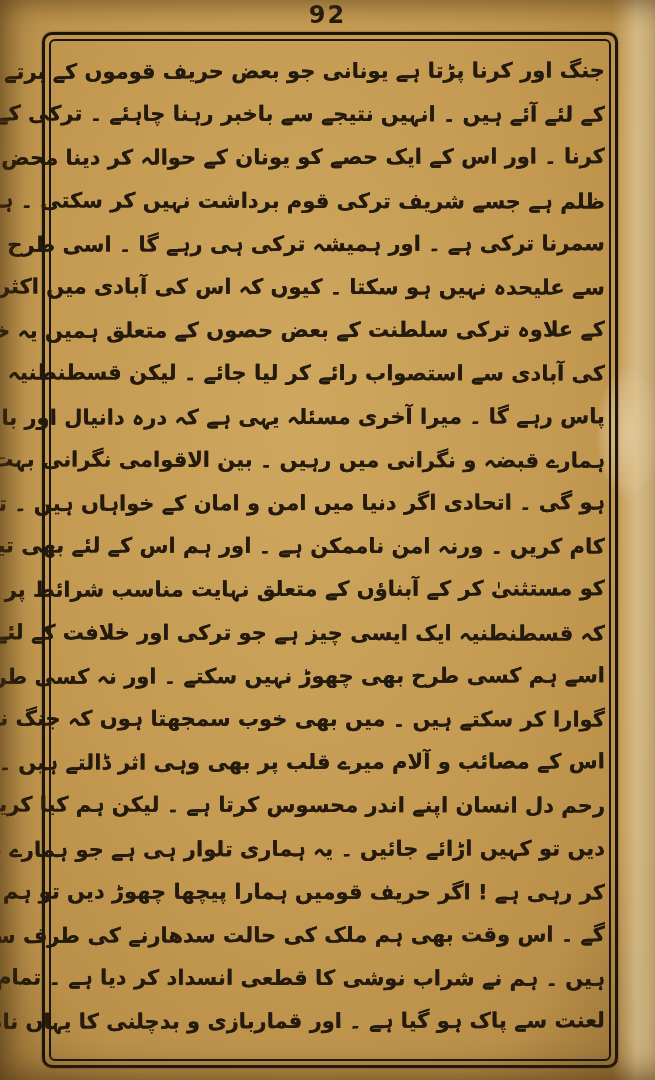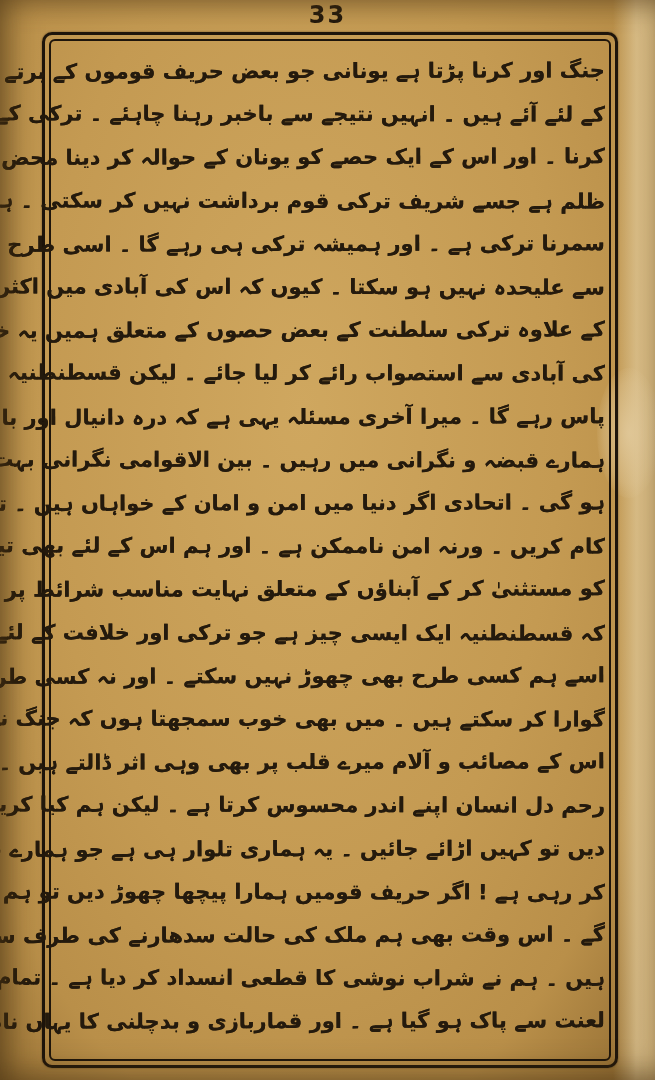--- a/index.html
+++ b/index.html
@@ -62,21 +62,21 @@
   .text-line:nth-child(odd){transform:rotate(-.15deg);}
   .text-line:nth-child(even){transform:rotate(.12deg);}
 </style>
 </head>
 <body>
 
 <div class="page">
   <div class="edge-strip"></div>
   <div class="stain"></div>
 
-  <div class="page-number">33</div>
+  <div class="page-number">92</div>
 
   <div class="frame">
     <div class="frame-inner"></div>
   </div>
 
   <div class="text-block">
       <div class="text-line">جنگ اور کرنا پڑتا ہے یونانی جو بعض حریف قوموں کے برتے پر ہمارا ملک فتح کرنے</div>
       <div class="text-line">کے لئے آئے ہیں ۔ انہیں نتیجے سے باخبر رہنا چاہئے ۔ ترکی کے ٹکڑے ٹکڑے</div>
       <div class="text-line">کرنا ۔ اور اس کے ایک حصے کو یونان کے حوالہ کر دینا محض ظلم ہے ۔ اور ایسا</div>
       <div class="text-line">ظلم ہے جسے شریف ترکی قوم برداشت نہیں کر سکتی ۔ ہمارا جنگی مقصد بالکل واضح ہے</div>

